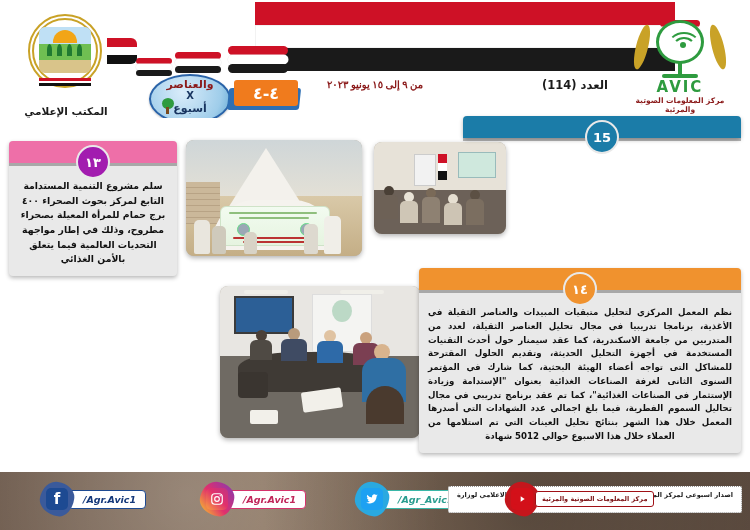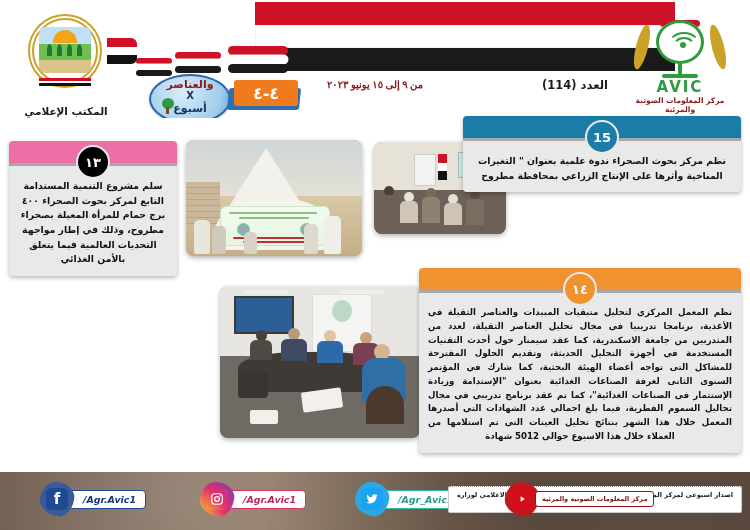--- a/index.html
+++ b/index.html
@@ -103,21 +103,21 @@
   .card .body{padding:16px 9px 9px;font-size:9.3px;line-height:1.58;color:#111;
      text-align:center;font-weight:bold;}
   .card .body.just{text-align:justify;text-align-last:center;}
 
   #card12{right:9px;top:116px;width:278px;}
   #card12 .bar{background:#1B7CA8;}
   #card12 .num{background:#1B7CA8;}
 
   #card13{left:9px;top:141px;width:168px;}
   #card13 .bar{background:#EE6FA8;}
-  #card13 .num{background:#000000;}
+  #card13 .num{background:#a21caf;}
 
   #card14{right:9px;top:268px;width:322px;}
   #card14 .bar{background:#F0922E;}
   #card14 .num{background:#F0922E;}
   #card14 .body{font-size:8.6px;line-height:1.6;}
 
   #card15{left:9px;top:341px;width:198px;}
   #card15 .bar{background:#E8603C;}
   #card15 .num{background:#E8603C;}
 
@@ -344,21 +344,20 @@
     <div class="pb" style="left:142px;top:72px;width:44px;height:44px;background:#2f6fa4;position:absolute;border-radius:14px 14px 0 0;"></div>
     <div class="pr" style="left:146px;top:100px;width:38px;height:38px;background:#4a3a2e;border-radius:50% 50% 0 0;"></div>
     <div class="paper" style="left:82px;top:104px;width:40px;height:20px;transform:rotate(-8deg);"></div>
     <div class="paper" style="left:30px;top:124px;width:28px;height:14px;"></div>
     <div class="pb" style="left:18px;top:86px;width:30px;height:26px;background:#3a3530;position:absolute;border-radius:4px;"></div>
   </div>
 
   <div class="card" id="card12">
     <div class="bar"></div>
     <div class="num">15</div>
-    <div class="body">نظم مركز بحوث الصحراء ندوة علمية بعنوان " التغيرات المناخية وأثرها على الإنتاج الزراعي بمحافظة مطروح</div>
   </div>
 
   <div class="card" id="card13">
     <div class="bar"></div>
     <div class="num">١٣</div>
     <div class="body">سلم مشروع التنمية المستدامة التابع لمركز بحوث الصحراء ٤٠٠ برج حمام للمرأة المعيلة بصحراء مطروح، وذلك في إطار مواجهة التحديات العالمية فيما يتعلق بالأمن الغذائي</div>
   </div>
 
   <div class="card" id="card14">
     <div class="bar"></div>

